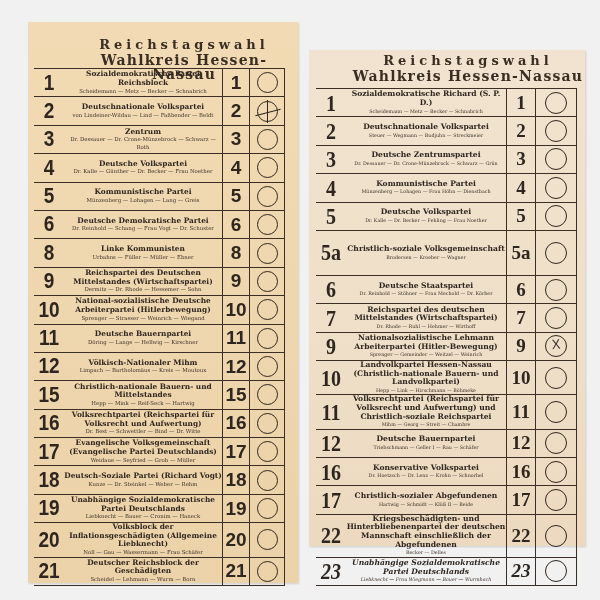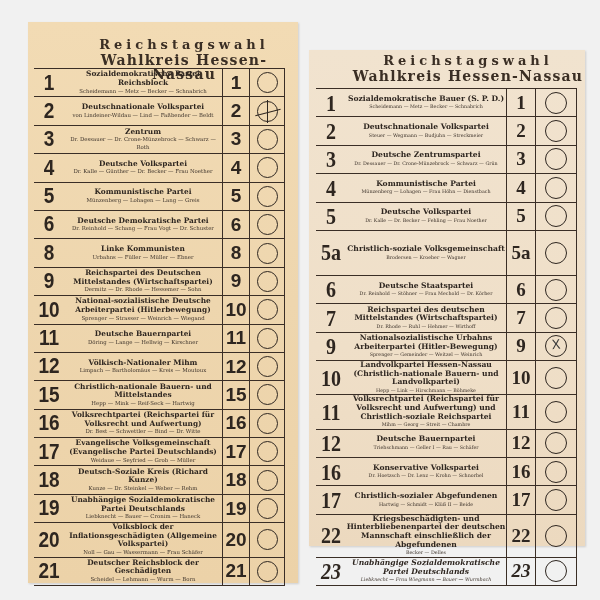--- a/index.html
+++ b/index.html
@@ -228,39 +228,39 @@
           <td class="party">
             <span class="pname">Evangelische Volksgemeinschaft (Evangelische Partei Deutschlands)</span>
             <span class="cands">Weidaue — Seyfried — Grob — Müller</span>
           </td>
           <td class="num2">17</td>
           <td class="vote"><span class="circle"></span></td>
         </tr>
         <tr style="height: 28.4px;">
           <td class="num">18</td>
           <td class="party">
-            <span class="pname">Deutsch-Soziale Kreis (Richard Kunze)</span>
+            <span class="pname">Deutsch-Soziale Partei (Richard Vogt)</span>
             <span class="cands">Kunze — Dr. Steinkel — Weber — Rehm</span>
           </td>
           <td class="num2">18</td>
           <td class="vote"><span class="circle"></span></td>
         </tr>
         <tr style="height: 28.4px;">
           <td class="num">19</td>
           <td class="party">
             <span class="pname">Unabhängige Sozialdemokratische Partei Deutschlands</span>
             <span class="cands">Liebknecht — Bauer — Cronim — Haneck</span>
           </td>
           <td class="num2">19</td>
           <td class="vote"><span class="circle"></span></td>
         </tr>
         <tr style="height: 28.4px;">
           <td class="num">20</td>
           <td class="party">
-            <span class="pname">Volksblock der Inflationsgeschädigten (Allgemeine Volkspartei)</span>
+            <span class="pname">Volksblock der Inflationsgeschädigten (Allgemeine Liebknecht)</span>
             <span class="cands">Noll — Gau — Wassermann — Frau Schäfer</span>
           </td>
           <td class="num2">20</td>
           <td class="vote"><span class="circle"></span></td>
         </tr>
         <tr style="height: 28.4px; margin-left: 16px;">
           <td class="num">21</td>
           <td class="party">
             <span class="pname">Deutscher Reichsblock der Geschädigten</span>
             <span class="cands">Scheidel — Lehmann — Wurm — Born</span>
@@ -275,21 +275,21 @@
 <div class="ballot" id="ballot-right">
   <div class="title">
     <span class="t1">Reichstagswahl</span>
     <span class="t2">Wahlkreis Hessen-Nassau</span>
   </div>
   <table class="rows">
       <tbody id="rows-right">
         <tr style="height: 28.4px;">
           <td class="num">1</td>
           <td class="party">
-            <span class="pname">Sozialdemokratische Bauer (S. P. D.)</span>
+            <span class="pname">Sozialdemokratische Richard (S. P. D.)</span>
             <span class="cands">Scheidemann — Metz — Becker — Schnabrich</span>
           </td>
           <td class="num2">1</td>
           <td class="vote"><span class="circle"></span></td>
         </tr>
         <tr style="height: 28.4px;">
           <td class="num">2</td>
           <td class="party">
             <span class="pname">Deutschnationale Volkspartei</span>
             <span class="cands">Steuer — Wegmann — Budjuhn — Streckmeier</span>
@@ -347,21 +347,21 @@
           <td class="party">
             <span class="pname">Reichspartei des deutschen Mittelstandes (Wirtschaftspartei)</span>
             <span class="cands">Dr. Rhode — Ruhl — Hehmer — Wirthoff</span>
           </td>
           <td class="num2">7</td>
           <td class="vote"><span class="circle"></span></td>
         </tr>
         <tr style="height: 28.4px;">
           <td class="num">9</td>
           <td class="party">
-            <span class="pname">Nationalsozialistische Urbahns Arbeiterpartei (Hitler-Bewegung)</span>
+            <span class="pname">Nationalsozialistische Lehmann Arbeiterpartei (Hitler-Bewegung)</span>
             <span class="cands">Sprenger — Gemeinder — Weitzel — Weinrich</span>
           </td>
           <td class="num2">9</td>
           <td class="vote"><span class="circle mark-x"></span></td>
         </tr>
         <tr style="height: 28.4px;">
           <td class="num">10</td>
           <td class="party">
             <span class="pname">Landvolkpartei Hessen-Nassau (Christlich-nationale Bauern- und Landvolkpartei)</span>
             <span class="cands">Hepp — Link — Hirschmann — Böhmeke</span>

